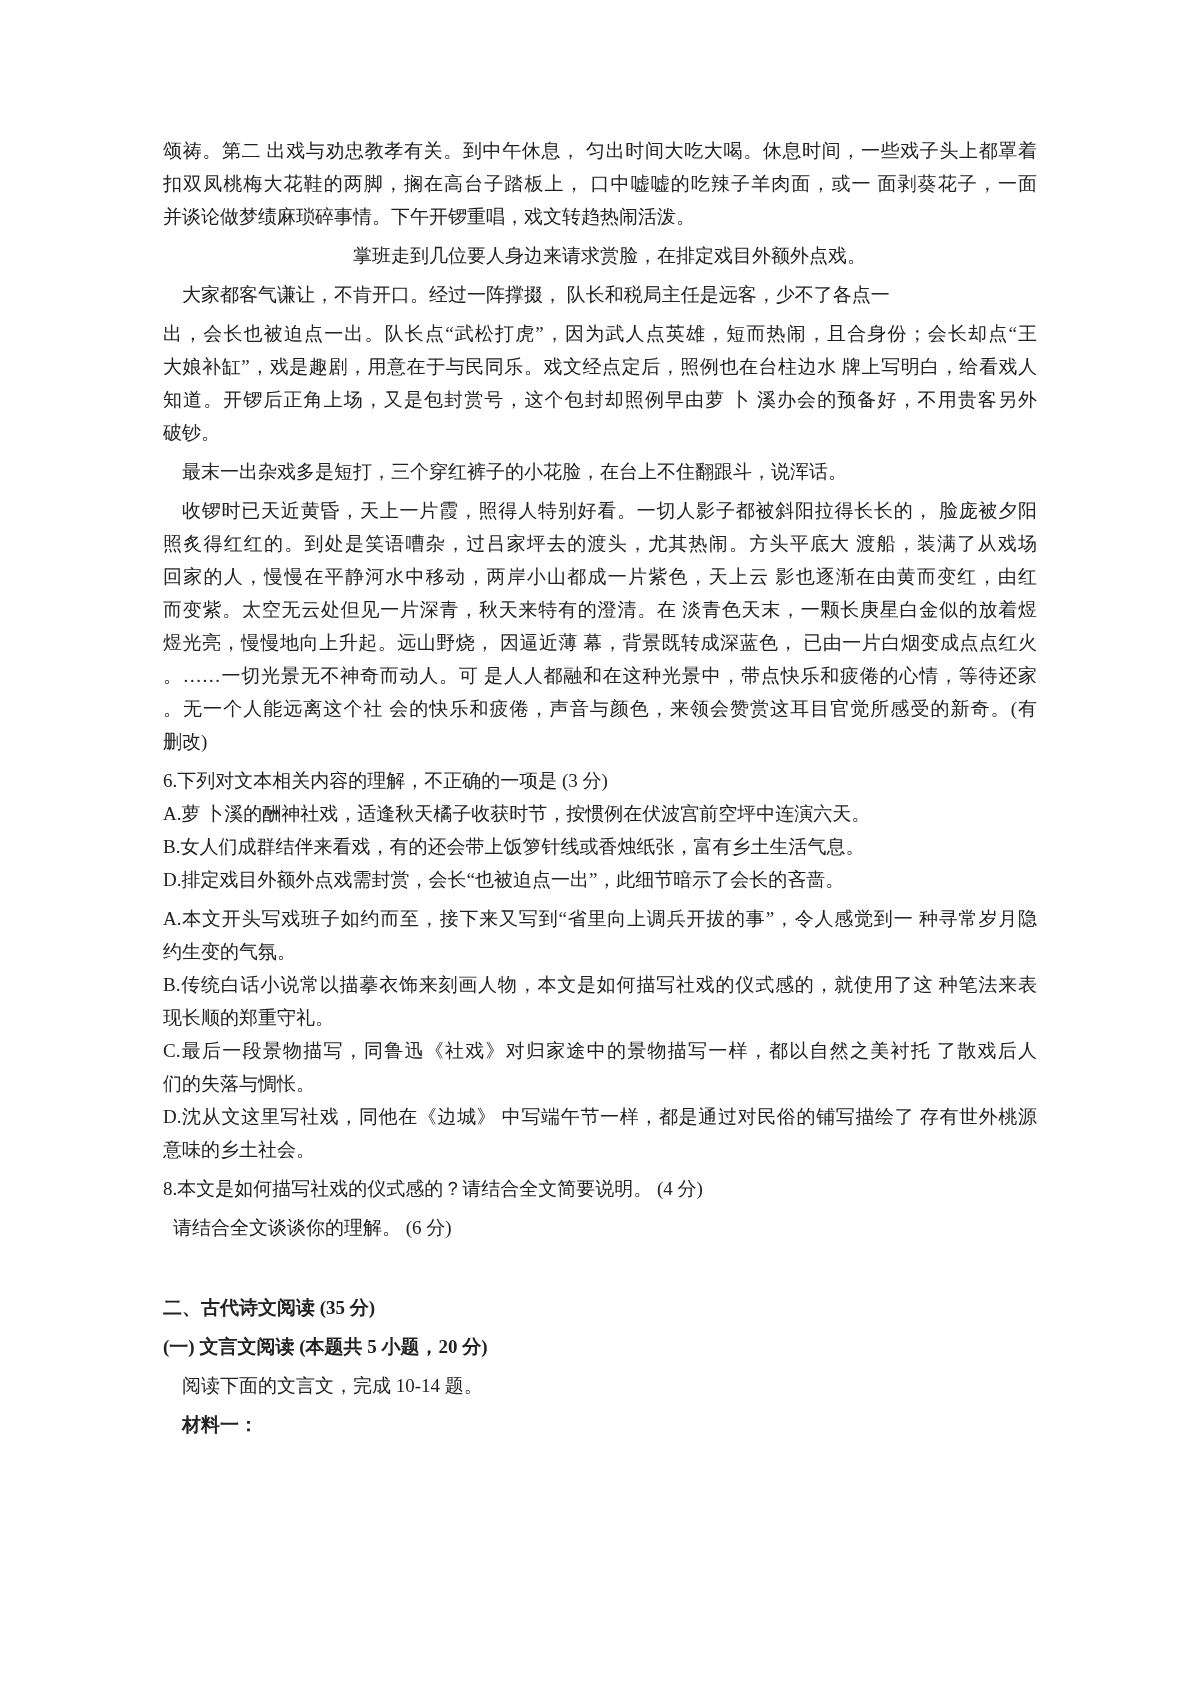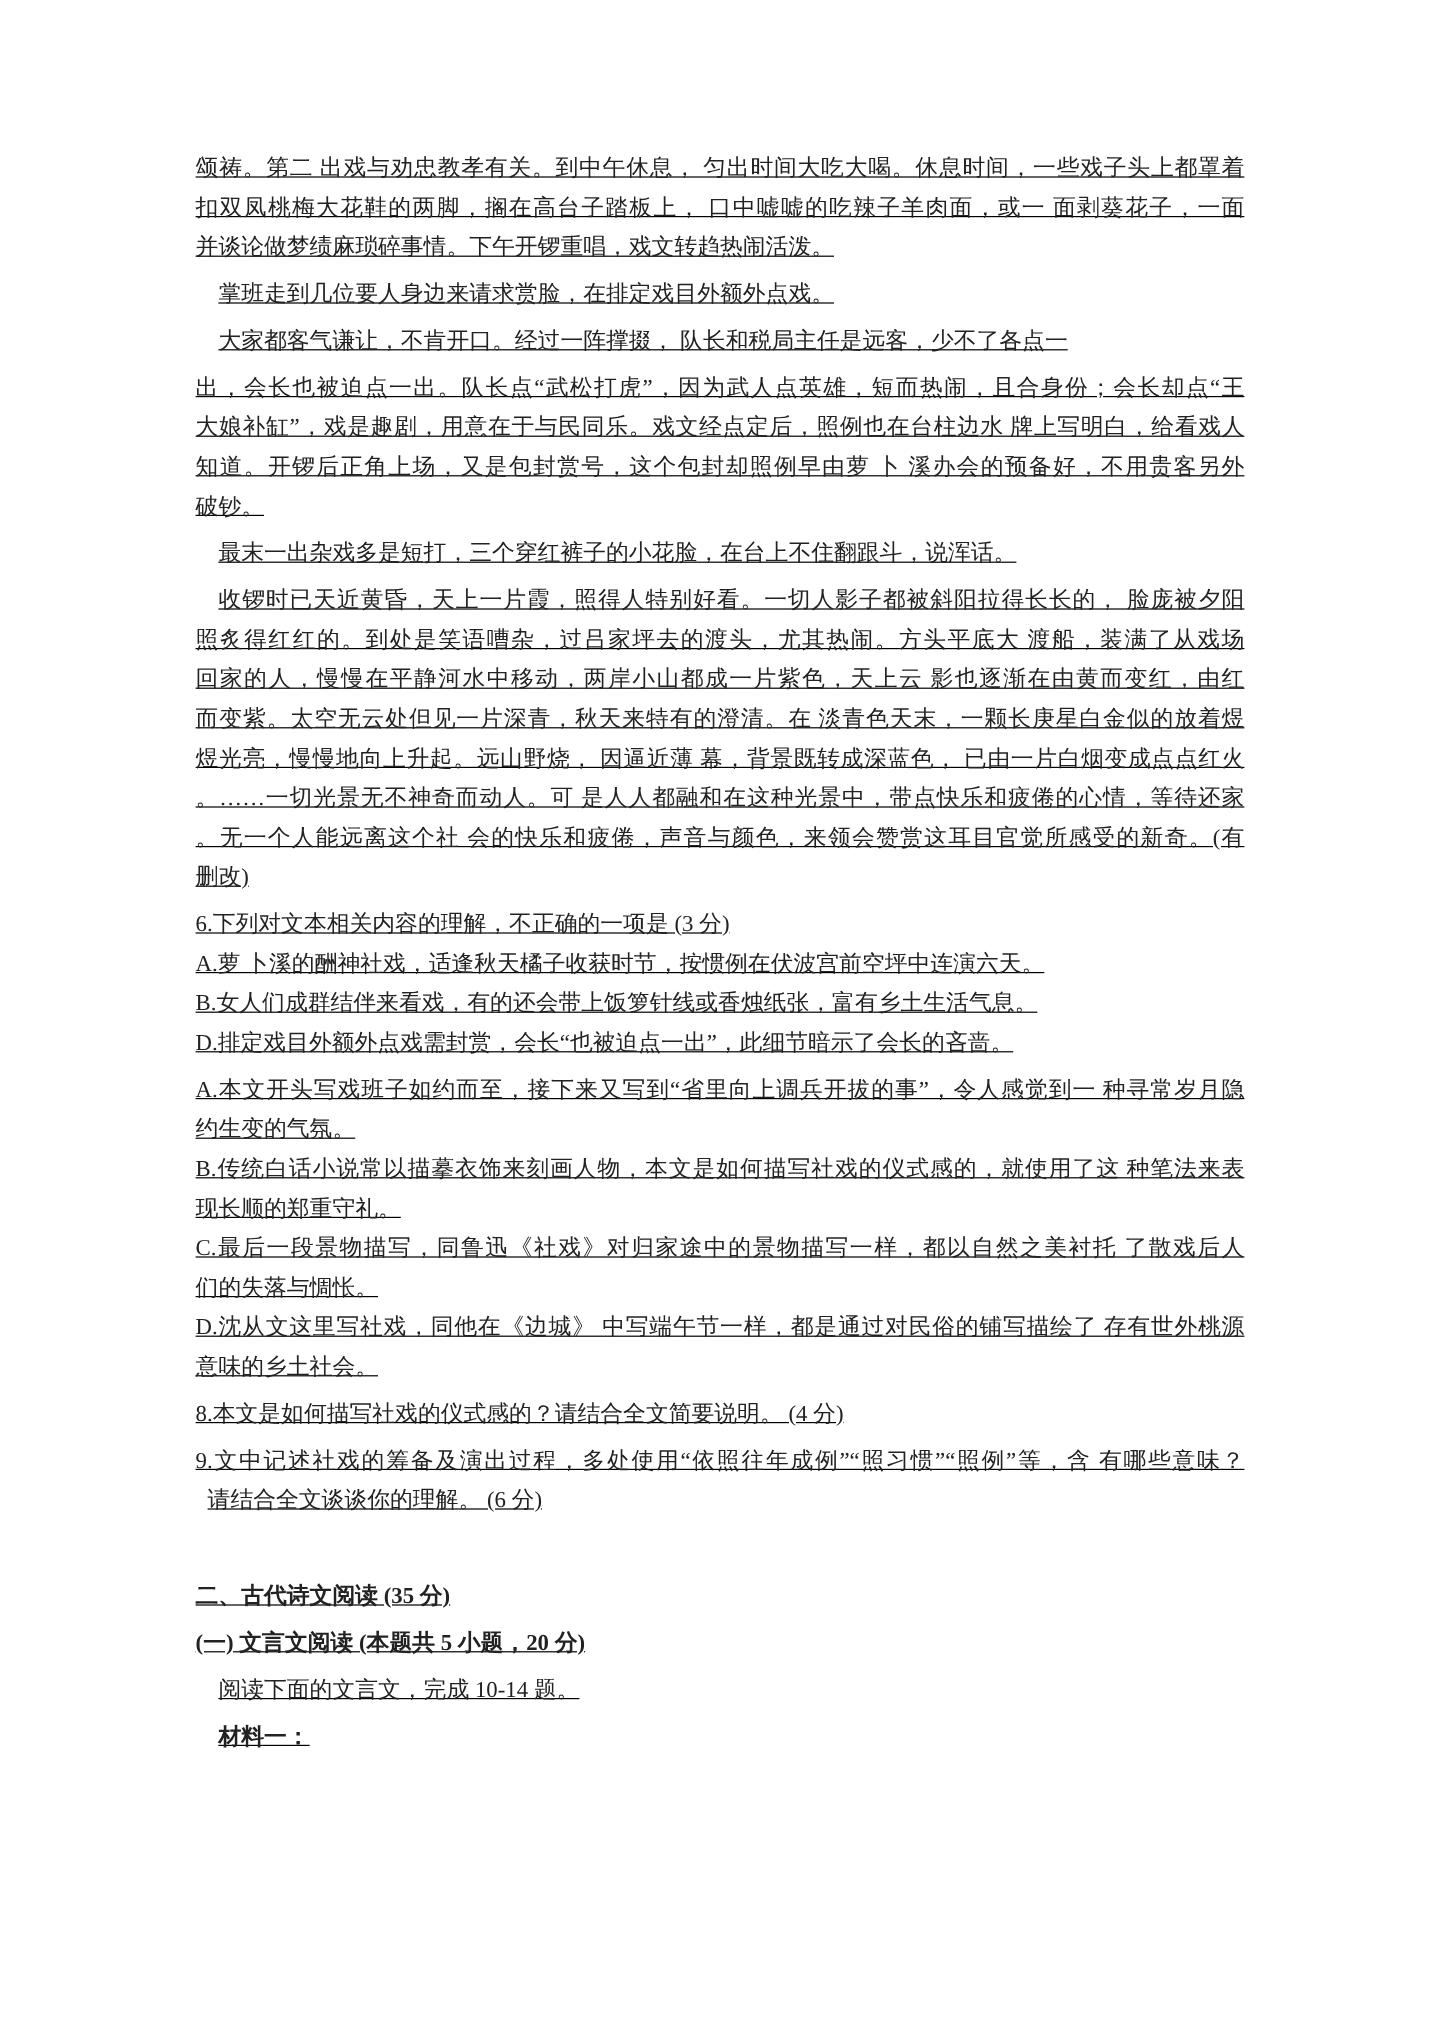--- a/index.html
+++ b/index.html
@@ -6,23 +6,22 @@
   .page {
     position: relative;
     width: 1200px;
     height: 1698px;
     background: #ffffff;
     overflow: hidden;
   }
   .content {
     position: absolute;
     left: 163px;
-    top: 124px;
+    top: 134px;
     width: 874px;
-    text-decoration: underline;
   }
   .block { margin-top: 6px; }
   .block:first-child { margin-top: 0; }
   .line {
     font-family: "Liberation Serif", "DejaVu Serif", serif;
     font-size: 19px;
     line-height: 33px;
     height: 33px;
     color: #222222;
     text-align: left;
@@ -38,21 +37,21 @@
 <body>
 
 <div class="page" style="background: rgb(255, 255, 255);">
   <div class="content">
       <div class="block">
         <div class="line fill" style="color: rgb(34, 34, 34);">颂祷。第二 出戏与劝忠教孝有关。到中午休息， 匀出时间大吃大喝。休息时间，一些戏子头上都罩着</div>
         <div class="line fill" style="color: rgb(34, 34, 34);">扣双凤桃梅大花鞋的两脚，搁在高台子踏板上， 口中嘘嘘的吃辣子羊肉面，或一 面剥葵花子，一面</div>
         <div class="line" style="color: rgb(34, 34, 34);">并谈论做梦绩麻琐碎事情。下午开锣重唱，戏文转趋热闹活泼。</div>
       </div>
       <div class="block">
-        <div class="line in1" style="color: rgb(34, 34, 34);">掌班走到几位要人身边来请求赏脸，在排定戏目外额外点戏。</div>
+        <div class="line in1" style="color: rgb(34, 34, 34); text-align: center;">掌班走到几位要人身边来请求赏脸，在排定戏目外额外点戏。</div>
       </div>
       <div class="block">
         <div class="line in1" style="color: rgb(34, 34, 34);">大家都客气谦让，不肯开口。经过一阵撑掇， 队长和税局主任是远客，少不了各点一</div>
       </div>
       <div class="block">
         <div class="line fill" style="color: rgb(34, 34, 34);">出，会长也被迫点一出。队长点“武松打虎”，因为武人点英雄，短而热闹，且合身份；会长却点“王</div>
         <div class="line fill" style="color: rgb(34, 34, 34);">大娘补缸”，戏是趣剧，用意在于与民同乐。戏文经点定后，照例也在台柱边水 牌上写明白，给看戏人</div>
         <div class="line fill" style="color: rgb(34, 34, 34);">知道。开锣后正角上场，又是包封赏号，这个包封却照例早由萝 卜 溪办会的预备好，不用贵客另外</div>
         <div class="line" style="color: rgb(34, 34, 34);">破钞。</div>
       </div>
@@ -82,21 +81,20 @@
         <div class="line" style="color: rgb(34, 34, 34);">现长顺的郑重守礼。</div>
         <div class="line fill" style="color: rgb(34, 34, 34);">C.最后一段景物描写，同鲁迅《社戏》对归家途中的景物描写一样，都以自然之美衬托 了散戏后人</div>
         <div class="line" style="color: rgb(34, 34, 34);">们的失落与惆怅。</div>
         <div class="line fill" style="color: rgb(34, 34, 34);">D.沈从文这里写社戏，同他在《边城》 中写端午节一样，都是通过对民俗的铺写描绘了 存有世外桃源</div>
         <div class="line" style="color: rgb(34, 34, 34);">意味的乡土社会。</div>
       </div>
       <div class="block">
         <div class="line" style="color: rgb(34, 34, 34);">8.本文是如何描写社戏的仪式感的？请结合全文简要说明。 (4 分)</div>
       </div>
       <div class="block">
-        <div class="line fill" style="color: rgb(34, 34, 34);">9.文中记述社戏的筹备及演出过程，多处使用“依照往年成例”“照习惯”“照例”等，含 有哪些意味？</div>
         <div class="line in0_5" style="color: rgb(34, 34, 34);">请结合全文谈谈你的理解。 (6 分)</div>
       </div>
       <div class="block">
         <div class="line bold" style="color: rgb(34, 34, 34); margin-top: 47px;">二、古代诗文阅读 (35 分)</div>
       </div>
       <div class="block">
         <div class="line bold" style="color: rgb(34, 34, 34);">(一) 文言文阅读 (本题共 5 小题，20 分)</div>
       </div>
       <div class="block">
         <div class="line in1" style="color: rgb(34, 34, 34);">阅读下面的文言文，完成 10-14 题。</div>

